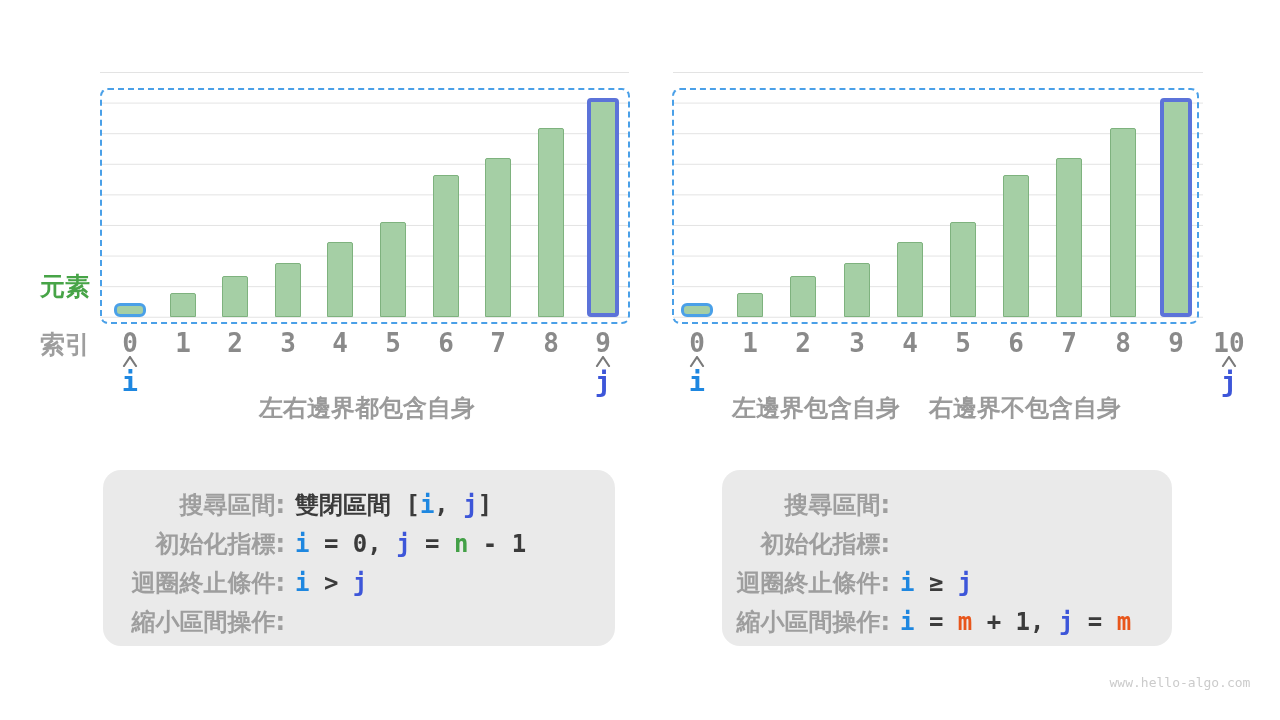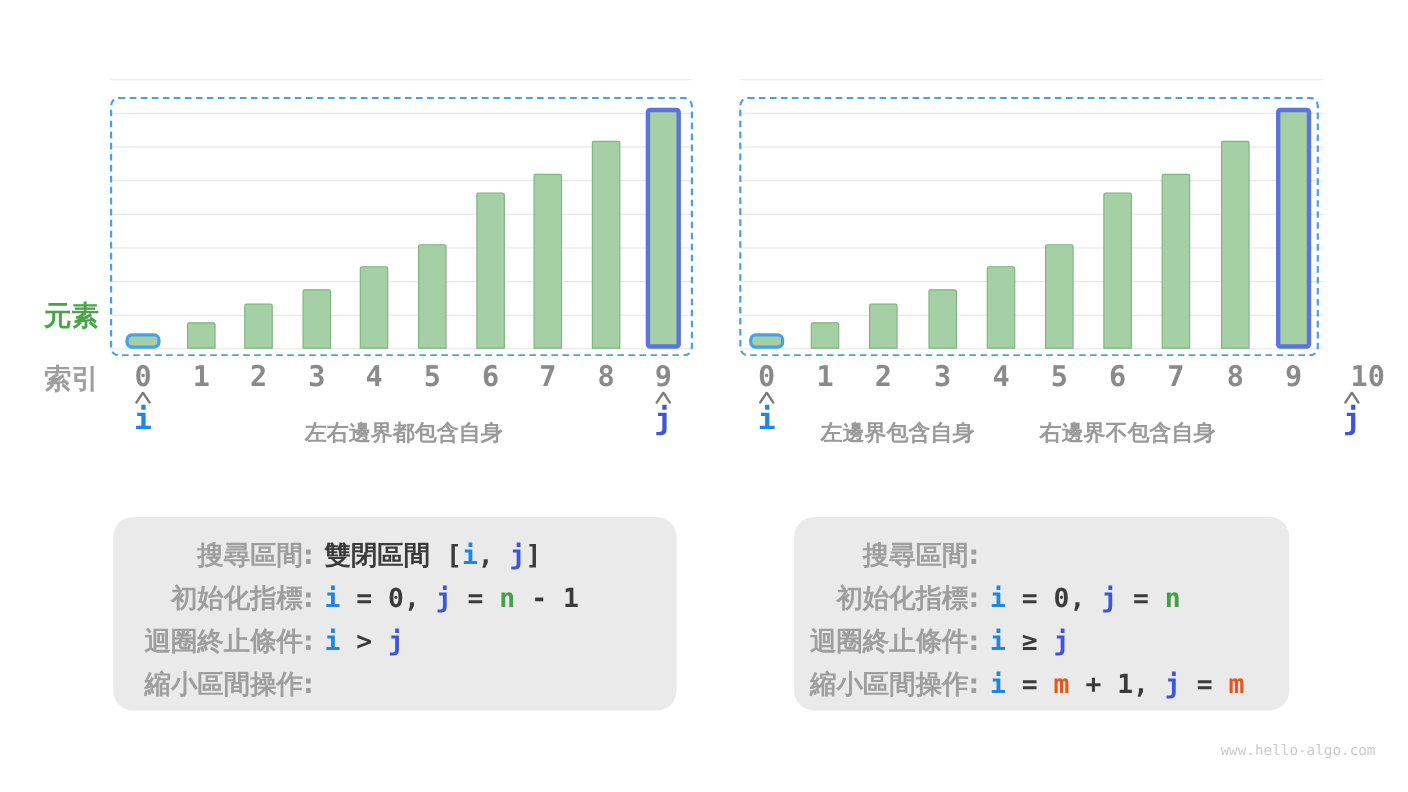--- a/index.html
+++ b/index.html
@@ -37,22 +37,22 @@
   .marker{position:absolute;top:356px;width:60px;text-align:center;}
   .marker svg{display:block;margin:0 auto;}
   .marker .letter{margin-top:2px;font-family:"DejaVu Sans Mono","Liberation Mono",monospace;
                   font-size:27px;font-weight:700;line-height:26px;}
   .c-i{color:#1e87e0;}
   .c-j{color:#3d56d9;}
   .c-n{color:#43a047;}
   .c-m{color:#e8561b;}
   .c-dark{color:#3b3b3b;}
 
-  .caption{position:absolute;top:380px;text-align:center;color:#9a9a9a;
-           font-size:20px;font-weight:700;}
+  .caption{position:absolute;top:392px;text-align:center;color:#9a9a9a;
+           font-size:24px;font-weight:700;}
   #caption-closed{left:167px;width:400px;}
   #caption-open-left{left:666px;width:300px;}
   #caption-open-right{left:875px;width:300px;}
 
   
   .info-box{position:absolute;top:470px;height:176px;background:#eaeaea;
             border-radius:18px;box-sizing:border-box;padding-top:15px;}
   #box-closed{left:103px;width:512px;}
   #box-open{left:722px;width:450px;}
   .box-row{display:flex;align-items:center;height:39px;}
@@ -136,21 +136,21 @@
       <div class="index-label" style="left: 667px;">0</div>
       <div class="index-label" style="left: 720px;">1</div>
       <div class="index-label" style="left: 773px;">2</div>
       <div class="index-label" style="left: 827px;">3</div>
       <div class="index-label" style="left: 880px;">4</div>
       <div class="index-label" style="left: 933px;">5</div>
       <div class="index-label" style="left: 986px;">6</div>
       <div class="index-label" style="left: 1039px;">7</div>
       <div class="index-label" style="left: 1093px;">8</div>
       <div class="index-label" style="left: 1146px;">9</div>
-      <div class="index-label" style="left: 1199px; text-align: right;">10</div>
+      <div class="index-label" style="left: 1199px;">10</div>
     </div>
 
   <div class="marker" id="marker-open-i" style="left: 667px;">
     <svg width="16" height="11" viewBox="0 0 16 11">
       <path d="M2 10 L8 1 L14 10" fill="none" stroke="#7a7a7a" stroke-width="2.2" stroke-linecap="round" stroke-linejoin="round"></path>
     </svg>
     <div class="letter c-i">i</div>
   </div>
   <div class="marker" id="marker-open-j" style="left: 1199px;">
     <svg width="16" height="11" viewBox="0 0 16 11">
@@ -177,21 +177,20 @@
       <div class="box-row">
         <div class="box-label">縮小區間操作:</div>
       </div>
     </div>
   <div class="info-box" id="box-open">
       <div class="box-row">
         <div class="box-label">搜尋區間:</div>
       </div>
       <div class="box-row">
         <div class="box-label">初始化指標:</div>
-        <div class="box-code"><span class="c-i">i</span><span class="c-dark"> = 0, </span><span class="c-j">j</span><span class="c-dark"> = </span><span class="c-n">n</span></div>
       </div>
       <div class="box-row">
         <div class="box-label">迴圈終止條件:</div>
         <div class="box-code"><span class="c-i">i</span><span class="c-dark"> ≥ </span><span class="c-j">j</span></div>
       </div>
       <div class="box-row">
         <div class="box-label">縮小區間操作:</div>
         <div class="box-code"><span class="c-i">i</span><span class="c-dark"> = </span><span class="c-m">m</span><span class="c-dark"> + 1, </span><span class="c-j">j</span><span class="c-dark"> = </span><span class="c-m">m</span></div>
       </div>
     </div>

